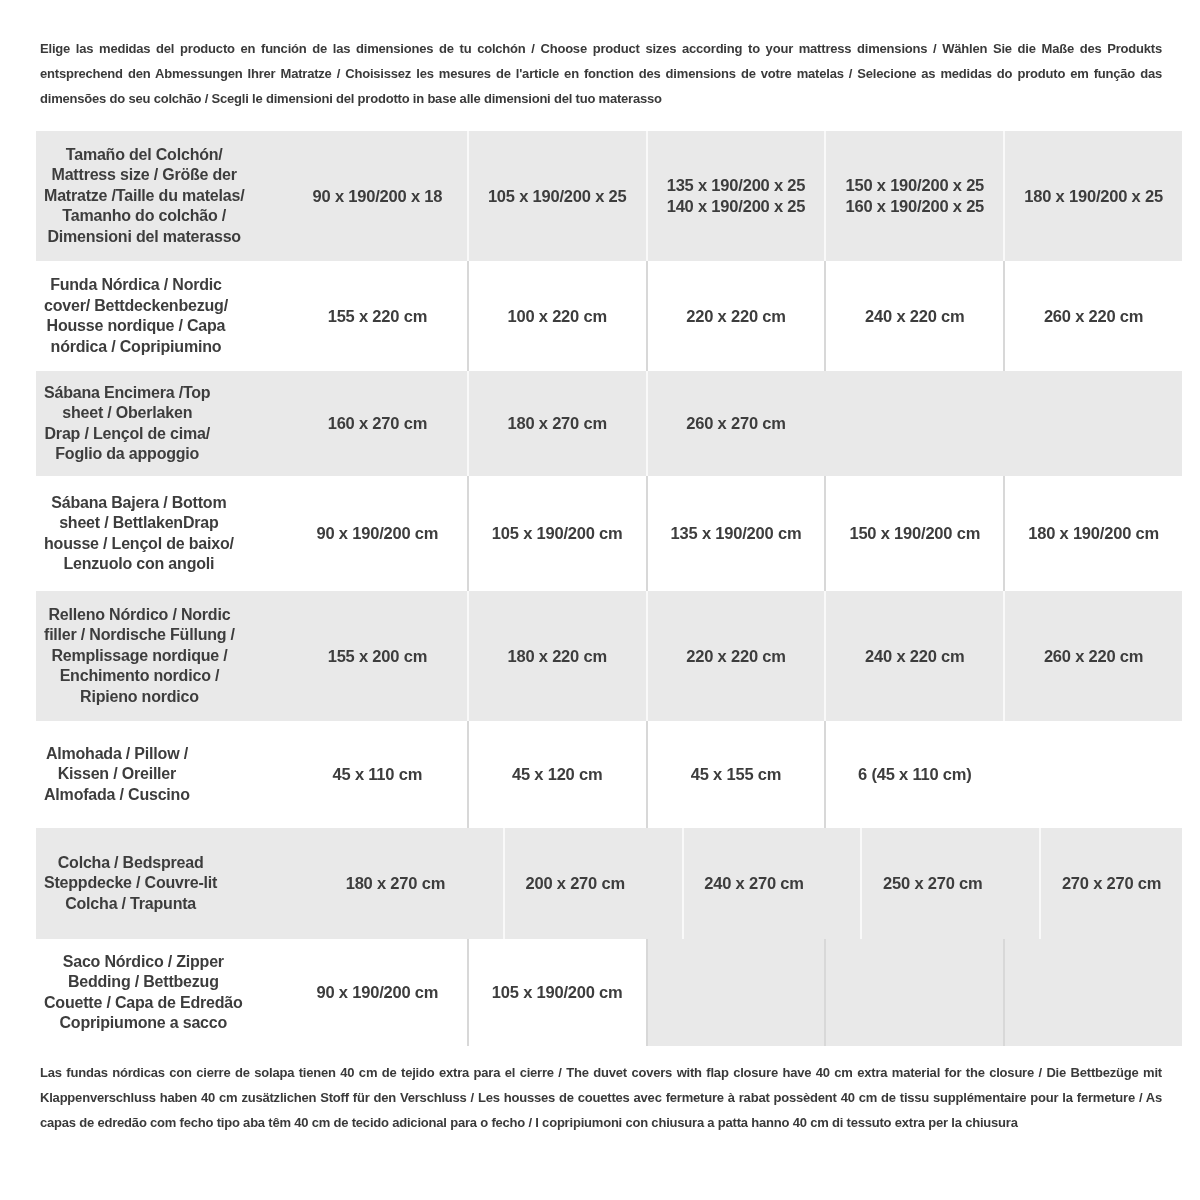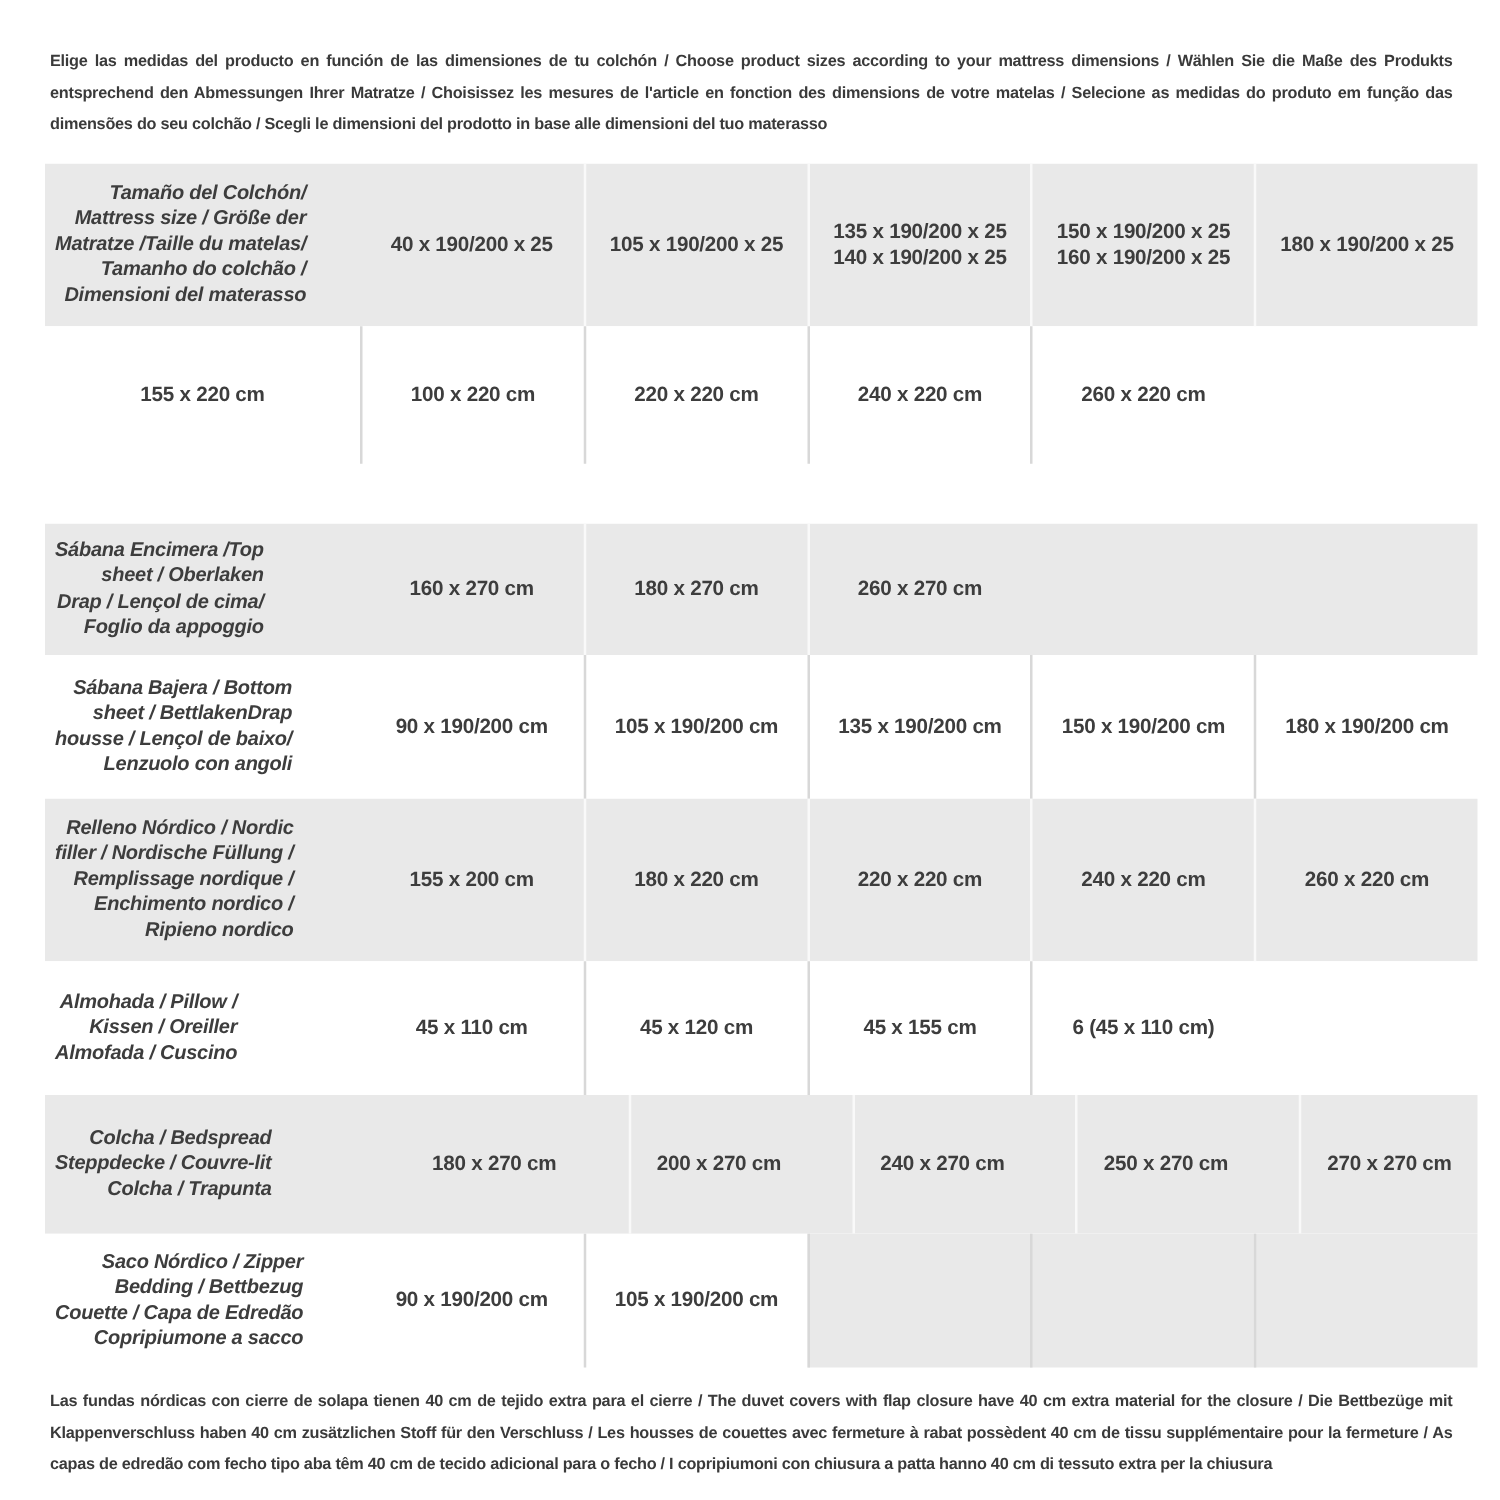--- a/index.html
+++ b/index.html
@@ -49,31 +49,30 @@
     font-weight: 700;
     font-size: 16.5px;
     line-height: 21px;
     letter-spacing: -0.2px;
     white-space: pre-line;
     color: #3d3d3d;
     box-sizing: border-box;
   }
   .cell.label {
     justify-content: flex-start;
-    text-align: right;
+    text-align: center;
     padding: 4px 4px 4px 8px;
     font-size: 16px;
     line-height: 20.5px;
-    font-style: italic;
   }
   .cell.val + .cell.val { border-left: 2px solid var(--sep); }
   .cell.na { background: #e9e9e9; }
   .trow.r0 { min-height: 130px; }
   .trow.r1 { min-height: 110px; }
-  .trow.r2 { min-height: 105px; margin-top: 48px; }
+  .trow.r2 { min-height: 105px; }
   .trow.r3 { min-height: 115px; }
   .trow.r4 { min-height: 130px; }
   .trow.r5 { min-height: 107px; }
   .trow.r6 { min-height: 111px; gap: 36px; }
   .trow.r7 { min-height: 107px; }
 </style>
 </head>
 <body>
 
 <div class="page">
@@ -81,30 +80,34 @@
   <p class="intro">Elige las medidas del producto en función de las dimensiones de tu colchón / Choose product sizes according to your mattress dimensions / Wählen Sie die Maße des Produkts entsprechend den Abmessungen Ihrer Matratze / Choisissez les mesures de l'article en fonction des dimensions de votre matelas / Selecione as medidas do produto em função das dimensões do seu colchão / Scegli le dimensioni del prodotto in base alle dimensioni del tuo materasso</p>
 
   <div class="size-table">
 
     <div class="trow gray r0">
       <div class="cell label">Tamaño del Colchón/
 Mattress size / Größe der
 Matratze /Taille du matelas/
 Tamanho do colchão /
 Dimensioni del materasso</div>
-      <div class="cell val">40 x 190/200 x 25</div>
+      <div class="cell val">90 x 190/200 x 18</div>
       <div class="cell val">105 x 190/200 x 25</div>
       <div class="cell val">135 x 190/200 x 25
 140 x 190/200 x 25</div>
       <div class="cell val">150 x 190/200 x 25
 160 x 190/200 x 25</div>
       <div class="cell val">180 x 190/200 x 25</div>
     </div>
 
     <div class="trow white r1">
+      <div class="cell label">Funda Nórdica /  Nordic
+cover/ Bettdeckenbezug/
+Housse nordique  / Capa
+nórdica / Copripiumino</div>
       <div class="cell val">155 x 220 cm</div>
       <div class="cell val">100 x 220 cm</div>
       <div class="cell val">220 x 220 cm</div>
       <div class="cell val">240 x 220 cm</div>
       <div class="cell val">260 x 220 cm</div>
     </div>
 
     <div class="trow gray r2">
       <div class="cell label">Sábana Encimera /Top
 sheet / Oberlaken

